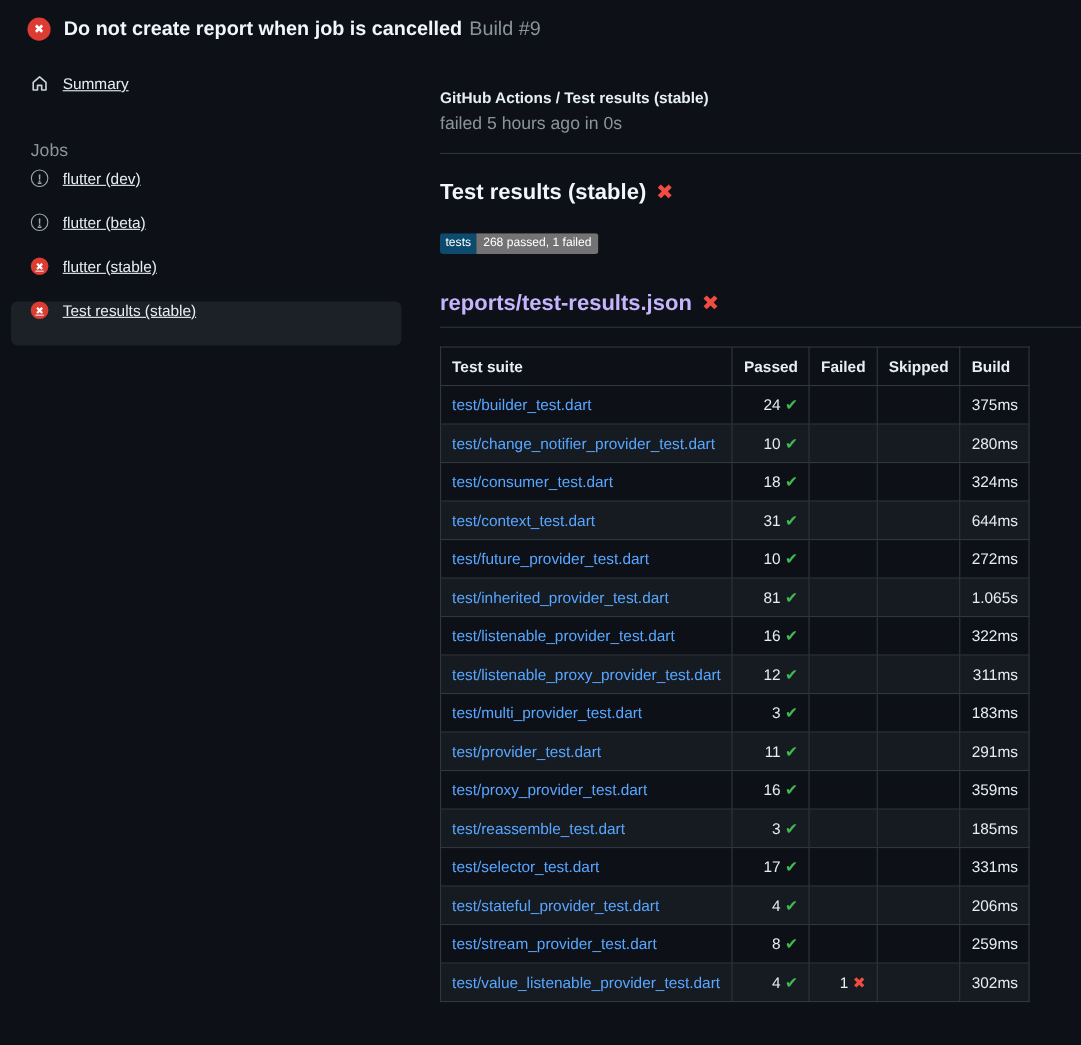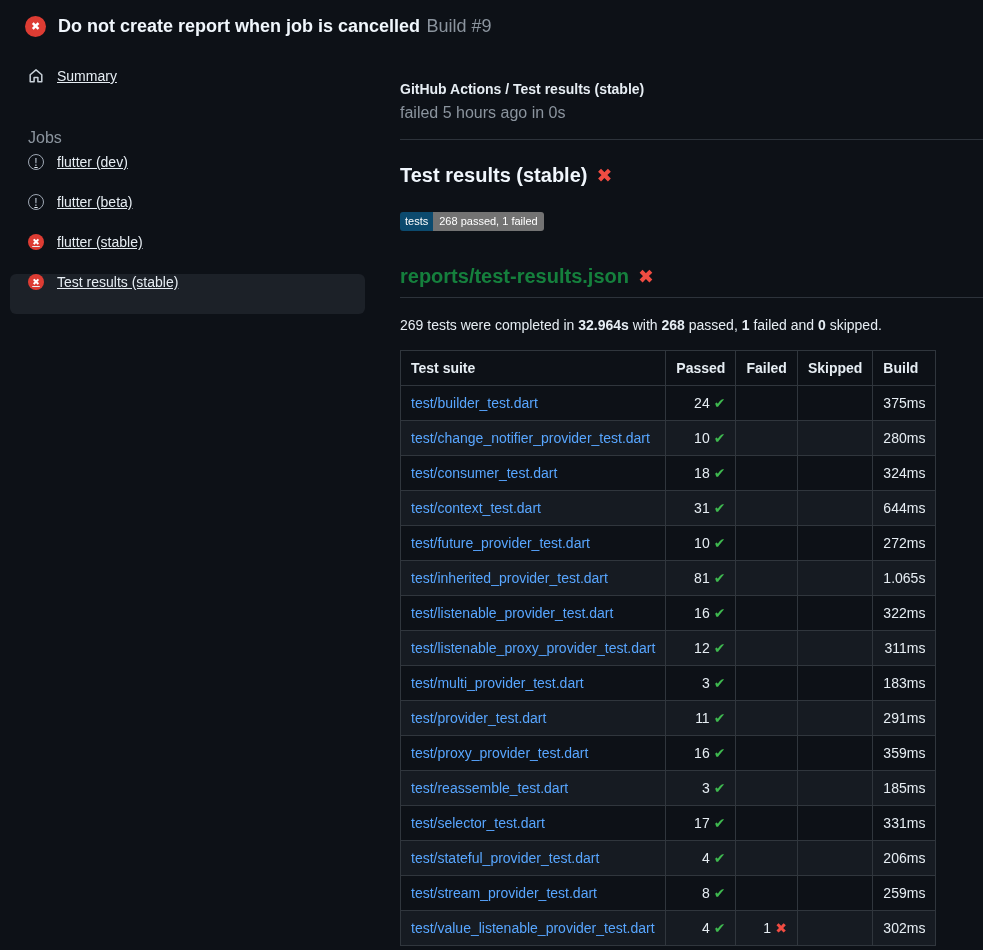--- a/index.html
+++ b/index.html
@@ -85,21 +85,21 @@
   .badge-label { background: #0c4a6e; color: #ffffff; padding: 4px 5px; }
   .badge-value { background: #737373; color: #ffffff; padding: 4px 6px; }
 
   .report-heading {
     display: flex; align-items: center; gap: 9px;
     margin-top: 34px;
     padding-bottom: 9px;
     border-bottom: 1px solid #2d333b;
     font-size: 20px; font-weight: 700;
   }
-  .report-heading a { color: #15803d; text-decoration: none; }
+  .report-heading a { color: #c4b5fd; text-decoration: none; }
 
   .summary-line { font-size: 14px; margin-top: 19px; color: #e6edf3; }
   .summary-line b { font-weight: 700; }
 
   
   table.results {
     margin-top: 17px;
     border-collapse: collapse;
     width: 504px;
     font-size: 14px;
@@ -173,23 +173,20 @@
     <div class="badge">
       <span class="badge-label">tests</span>
       <span class="badge-value">268 passed, 1 failed</span>
     </div>
 
     <div class="report-heading">
       <a href="#">reports/test-results.json</a>
       <span class="big-x">✖</span>
     </div>
 
-    <div class="summary-line">
-      <span>269 tests were completed in </span><b>32.964s</b><span> with </span><b>268</b><span> passed, </span><b>1</b><span> failed and </span><b>0</b><span> skipped.</span>
-    </div>
 
     <table class="results">
       <colgroup>
         <col style="width:272px">
         <col style="width:66px">
         <col style="width:66px">
         <col style="width:79px">
         <col style="width:69px">
       </colgroup>
       <thead>

